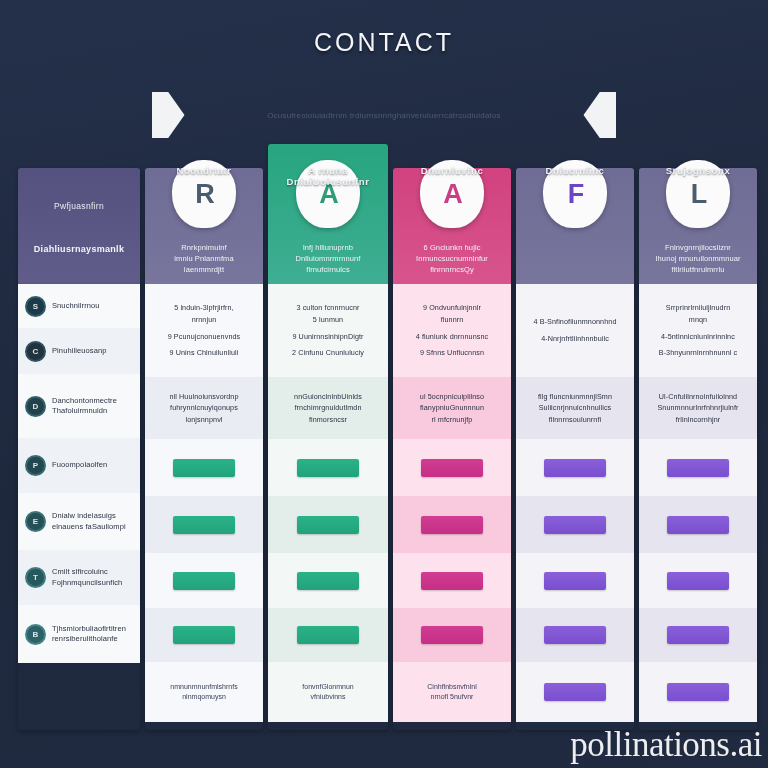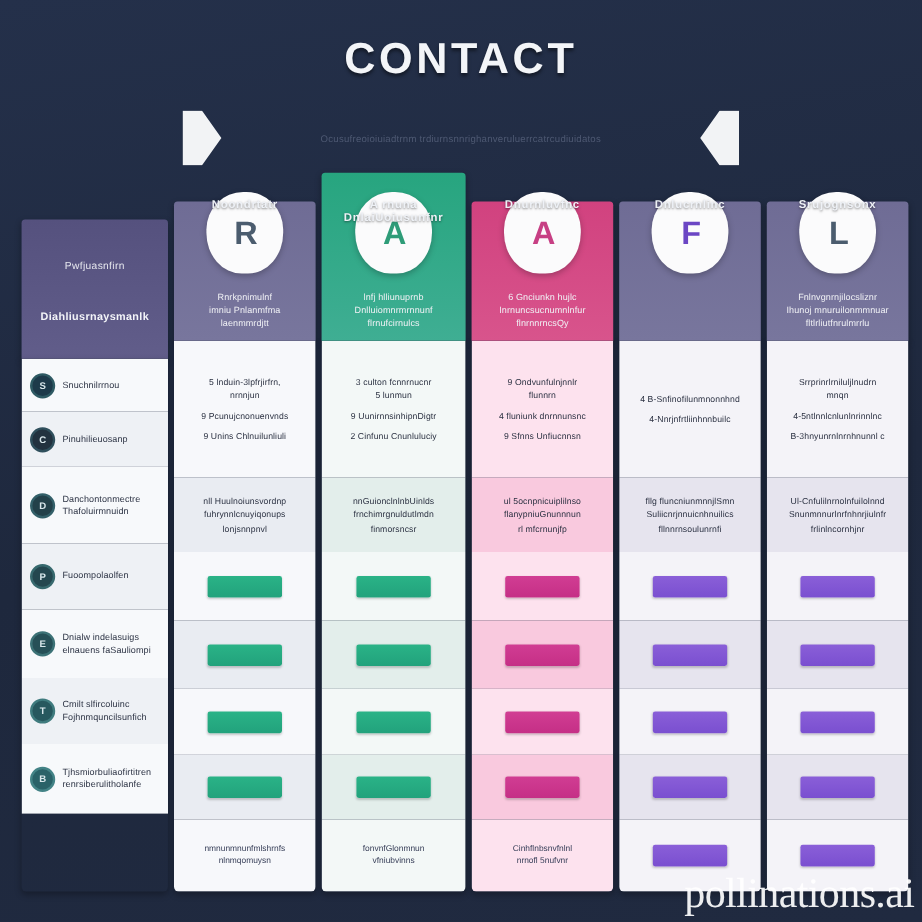--- a/index.html
+++ b/index.html
@@ -26,23 +26,23 @@
 
   
   .title-block {
     position: absolute;
     top: 28px;
     left: 0;
     width: 768px;
     text-align: center;
   }
   .title-text {
-    font-size: 36px;
+    font-size: 25px;
     letter-spacing: 3px;
-    font-weight: bold;
+    font-weight: normal;
     color: #f3f5f8;
     text-shadow: 0 2px 3px rgba(0,0,0,.45);
     display: inline-block;
   }
   .ribbon {
     position: absolute;
     top: 92px;
     left: 152px;
     width: 464px;
     height: 46px;
@@ -155,21 +155,20 @@
     height: 116px;
     border-radius: 3px 3px 0 0;
     background: linear-gradient(180deg,#55517e 0%,#615d8a 100%);
     display: flex;
     flex-direction: column;
     align-items: center;
     justify-content: space-around;
     padding: 16px 6px 14px;
     box-sizing: border-box;
     box-shadow: 0 2px 5px rgba(0,0,0,.3);
-    margin-top: 15px;
   }
   .label-head-top {
     font-size: 8.5px;
     color: #e7e8ef;
     filter: blur(.55px);
     letter-spacing: .3px;
   }
   .label-head-main {
     font-size: 9px;
     font-weight: bold;
@@ -187,21 +186,21 @@
     border-radius: 0 0 4px 4px;
     overflow: hidden;
     box-shadow: 0 2px 5px rgba(0,0,0,.28);
   }
   .row {
     position: relative;
     display: flex;
     align-items: center;
     box-sizing: border-box;
   }
-  .row.r0 { height: 114px; justify-content: center; }
+  .row.r0 { height: 93px; justify-content: center; }
   .row.r1 { height: 62px; }
   .row.r2 { height: 57px; }
   .row.r3 { height: 57px; }
   .row.r4 { height: 55px; }
   .row.r5 { height: 54px; }
   .row.r6 { height: 60px; }
 
   
   .body.neutral .row:nth-child(odd)  { background: #f7f8fb; }
   .body.neutral .row:nth-child(even) { background: #e9ecf2; }

